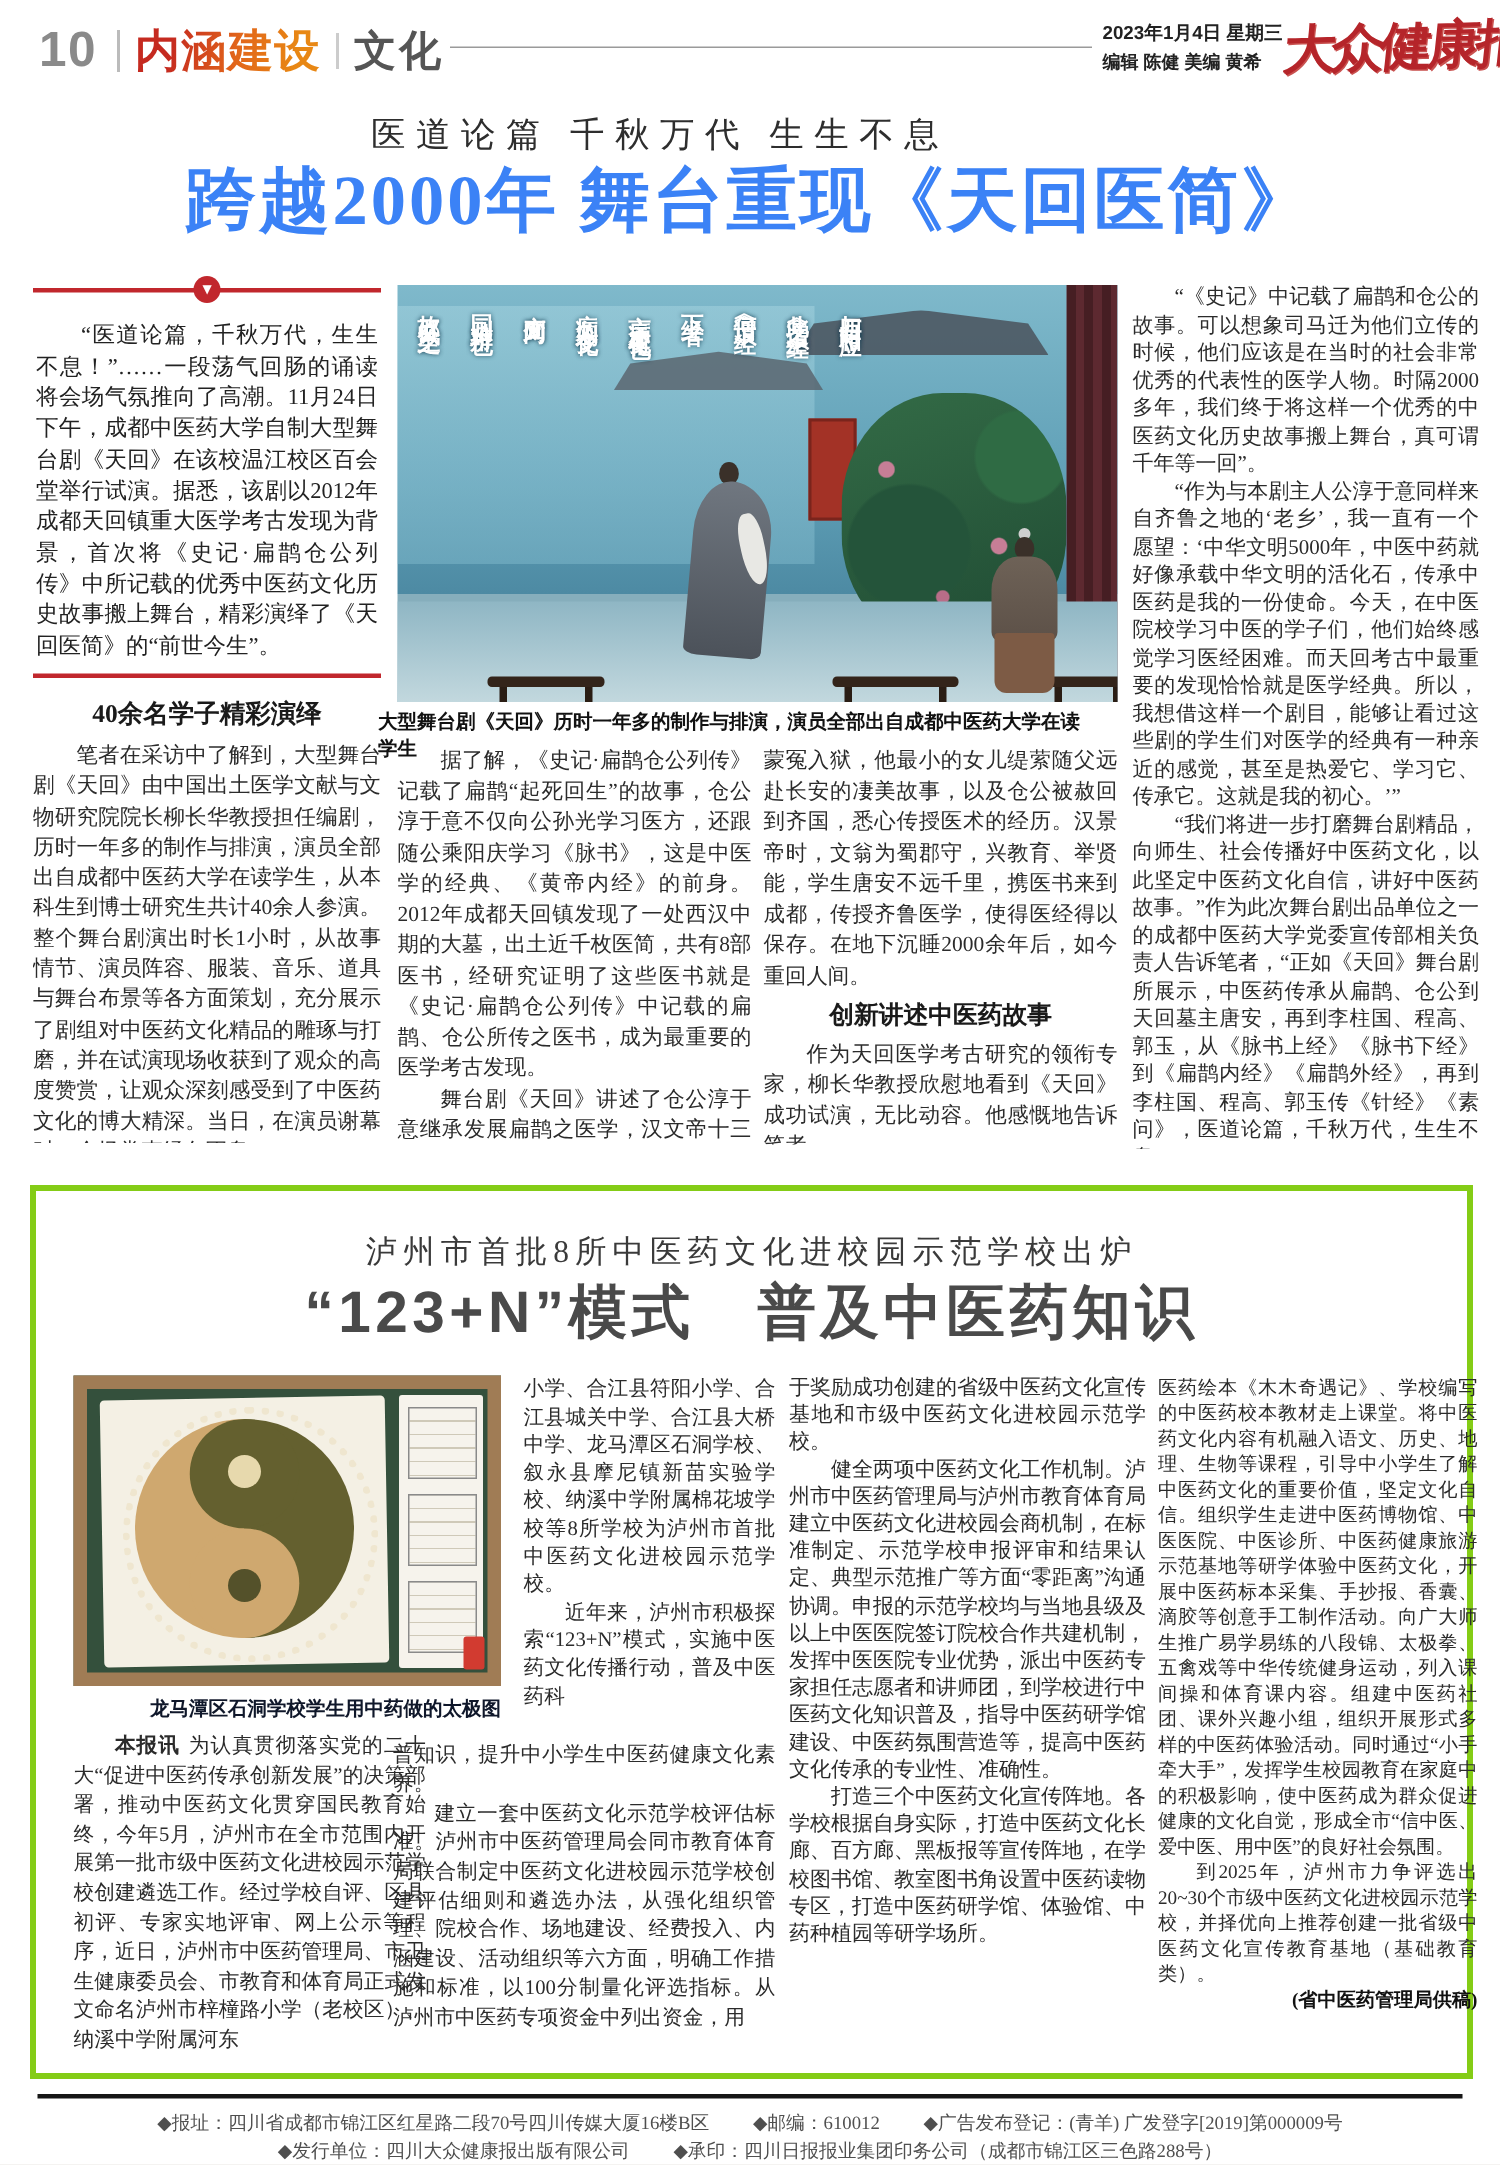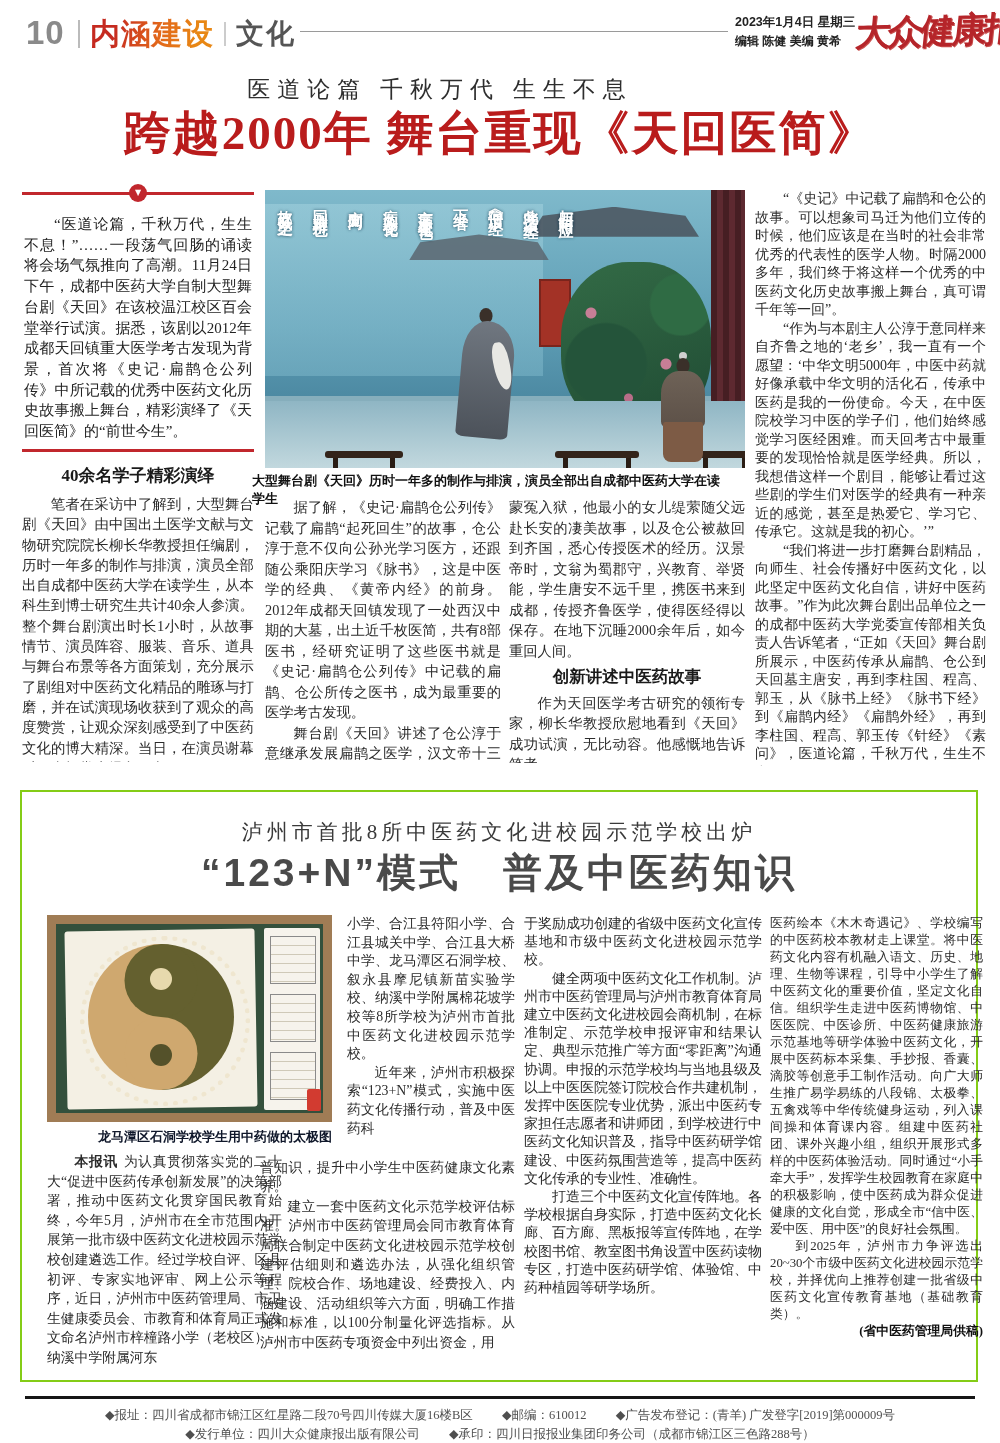--- a/index.html
+++ b/index.html
@@ -26,21 +26,21 @@
   .mast-staff{left:735px;top:33px;width:120px;font-size:12px;font-weight:700;color:#222;
       font-family:"Liberation Sans","DejaVu Sans",sans-serif;white-space:nowrap;}
   .mast-logo{left:856px;top:8px;width:138px;font-size:35px;font-weight:900;color:#b5252a;
       transform:skewX(-8deg) rotate(-2deg);letter-spacing:-3px;white-space:nowrap;
       text-shadow:1px 1px 0 #c9514f;}
 
   
   .a1-kicker{left:0;top:74px;width:880px;text-align:center;font-size:23px;color:#2e2e2e;
       letter-spacing:7px;font-weight:500;}
   .a1-headline{left:0;top:102px;width:1000px;text-align:center;font-size:47px;font-weight:900;
-      color:#b91c1c;letter-spacing:2px;}
+      color:#3b82f6;letter-spacing:2px;}
 
   .introbox{left:22px;top:192px;width:232px;height:260px;}
   .rule-red{position:absolute;left:0;width:100%;height:3px;background:#c1272d;}
   .rule-red.top{top:0;} .rule-red.bot{bottom:0;}
   .orn{position:absolute;left:50%;top:-8px;transform:translateX(-50%);width:18px;height:18px;
       border-radius:50%;background:#c1272d;color:#fff;font-size:8px;line-height:18px;
       text-align:center;font-family:"DejaVu Sans",sans-serif;}
   .introbox p{position:absolute;left:2px;top:22px;width:228px;font-size:15px;line-height:20.7px;color:#222;}
 
   .a1-sub1{left:22px;top:464px;width:232px;text-align:center;font-size:17px;font-weight:900;color:#1a1a1a;}
@@ -95,21 +95,21 @@
   .p1-leg.l{left:8px;} .p1-leg.r{right:8px;}
 
   .a1-caption{left:252px;top:472px;width:480px;text-align:left;font-size:13px;font-weight:700;color:#111;}
   .a1-col2{left:265px;top:497px;width:236px;height:266px;font-size:14.3px;line-height:20.5px;overflow:hidden;}
   .a1-col3{left:509px;top:497px;width:236px;height:266px;font-size:14.3px;line-height:20.5px;overflow:hidden;}
   .a1-sub2{text-align:center;font-size:16.5px;font-weight:900;color:#1a1a1a;margin:6px 0 5px 0;text-indent:0;}
   .a1-col4{left:755px;top:190px;width:231px;height:576px;font-size:14px;line-height:18.5px;overflow:hidden;}
   .byline{text-align:right;font-weight:900;color:#111;}
 
   
-  .a2-box{left:20px;top:790px;width:954px;height:588px;border:2px solid #84cc16;background:#fff;}
+  .a2-box{left:20px;top:790px;width:954px;height:588px;border:4px solid #84cc16;background:#fff;}
   .a2-kicker{position:absolute;left:0;top:26px;width:100%;text-align:center;font-size:21px;
       color:#3a3a3a;letter-spacing:4px;}
   .a2-headline{position:absolute;left:0;top:54px;width:100%;text-align:center;font-size:39px;
       font-weight:900;color:#4a4a4a;letter-spacing:3px;
       font-family:"Liberation Sans","DejaVu Sans",sans-serif;}
 
   
   .photo2{position:absolute;left:25px;top:123px;width:285px;height:207px;
       background:#34503c;border:9px solid #a07c55;box-sizing:border-box;overflow:hidden;}
   .p2-paper{position:absolute;left:10px;top:6px;width:190px;height:178px;background:#f4f0e4;

